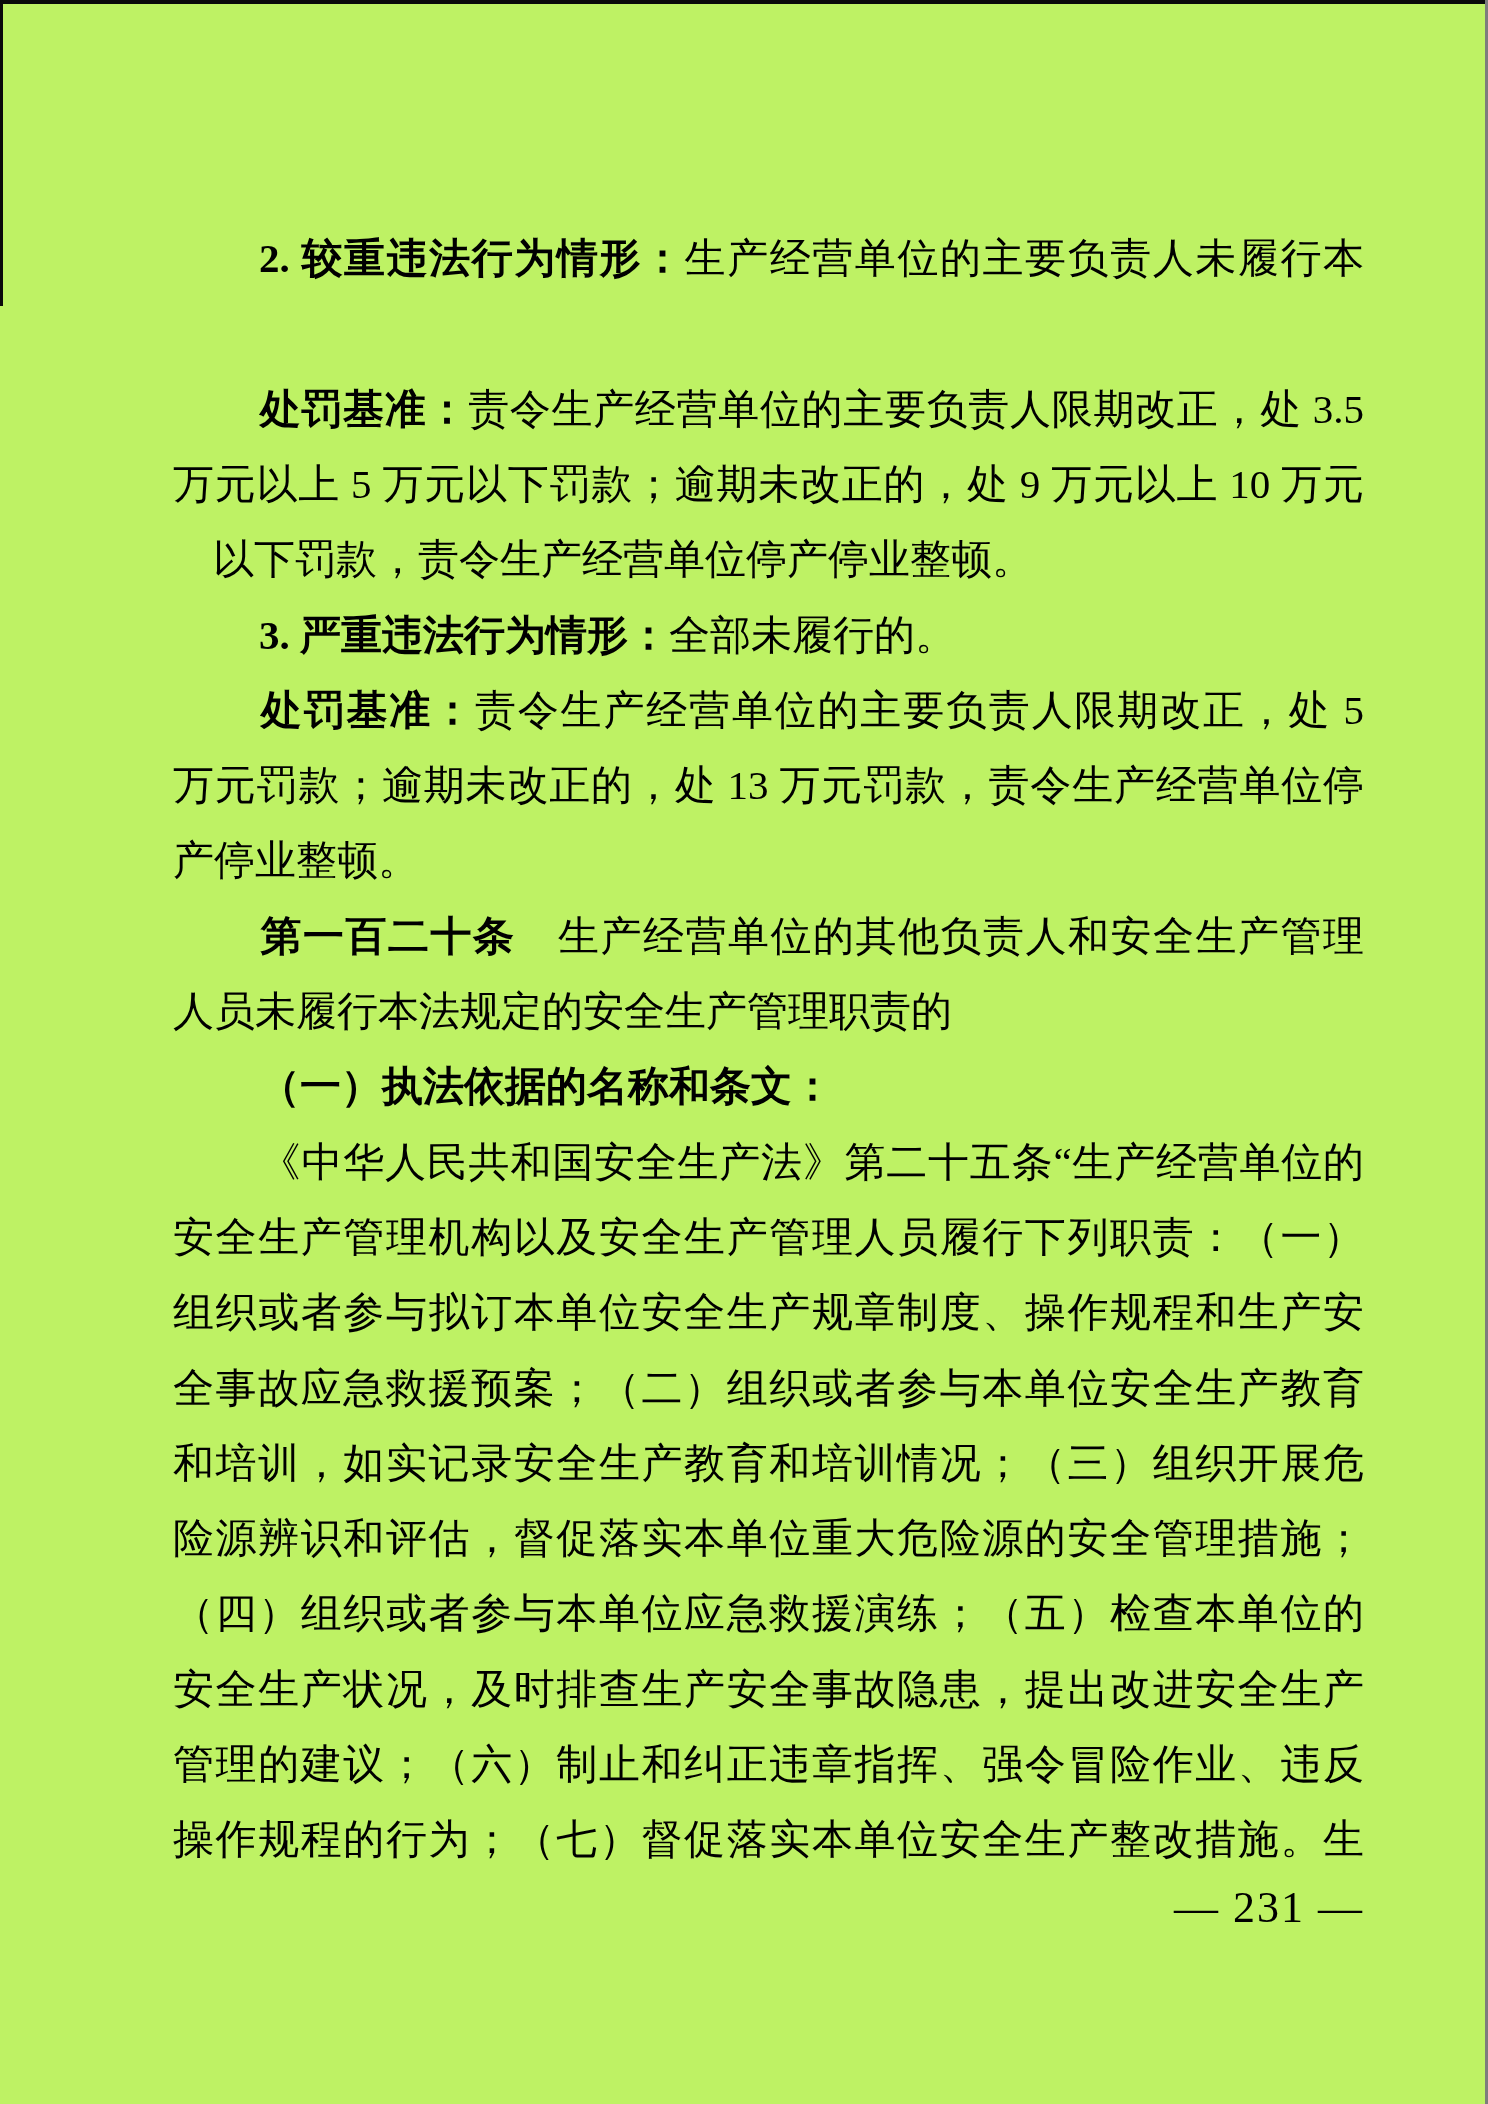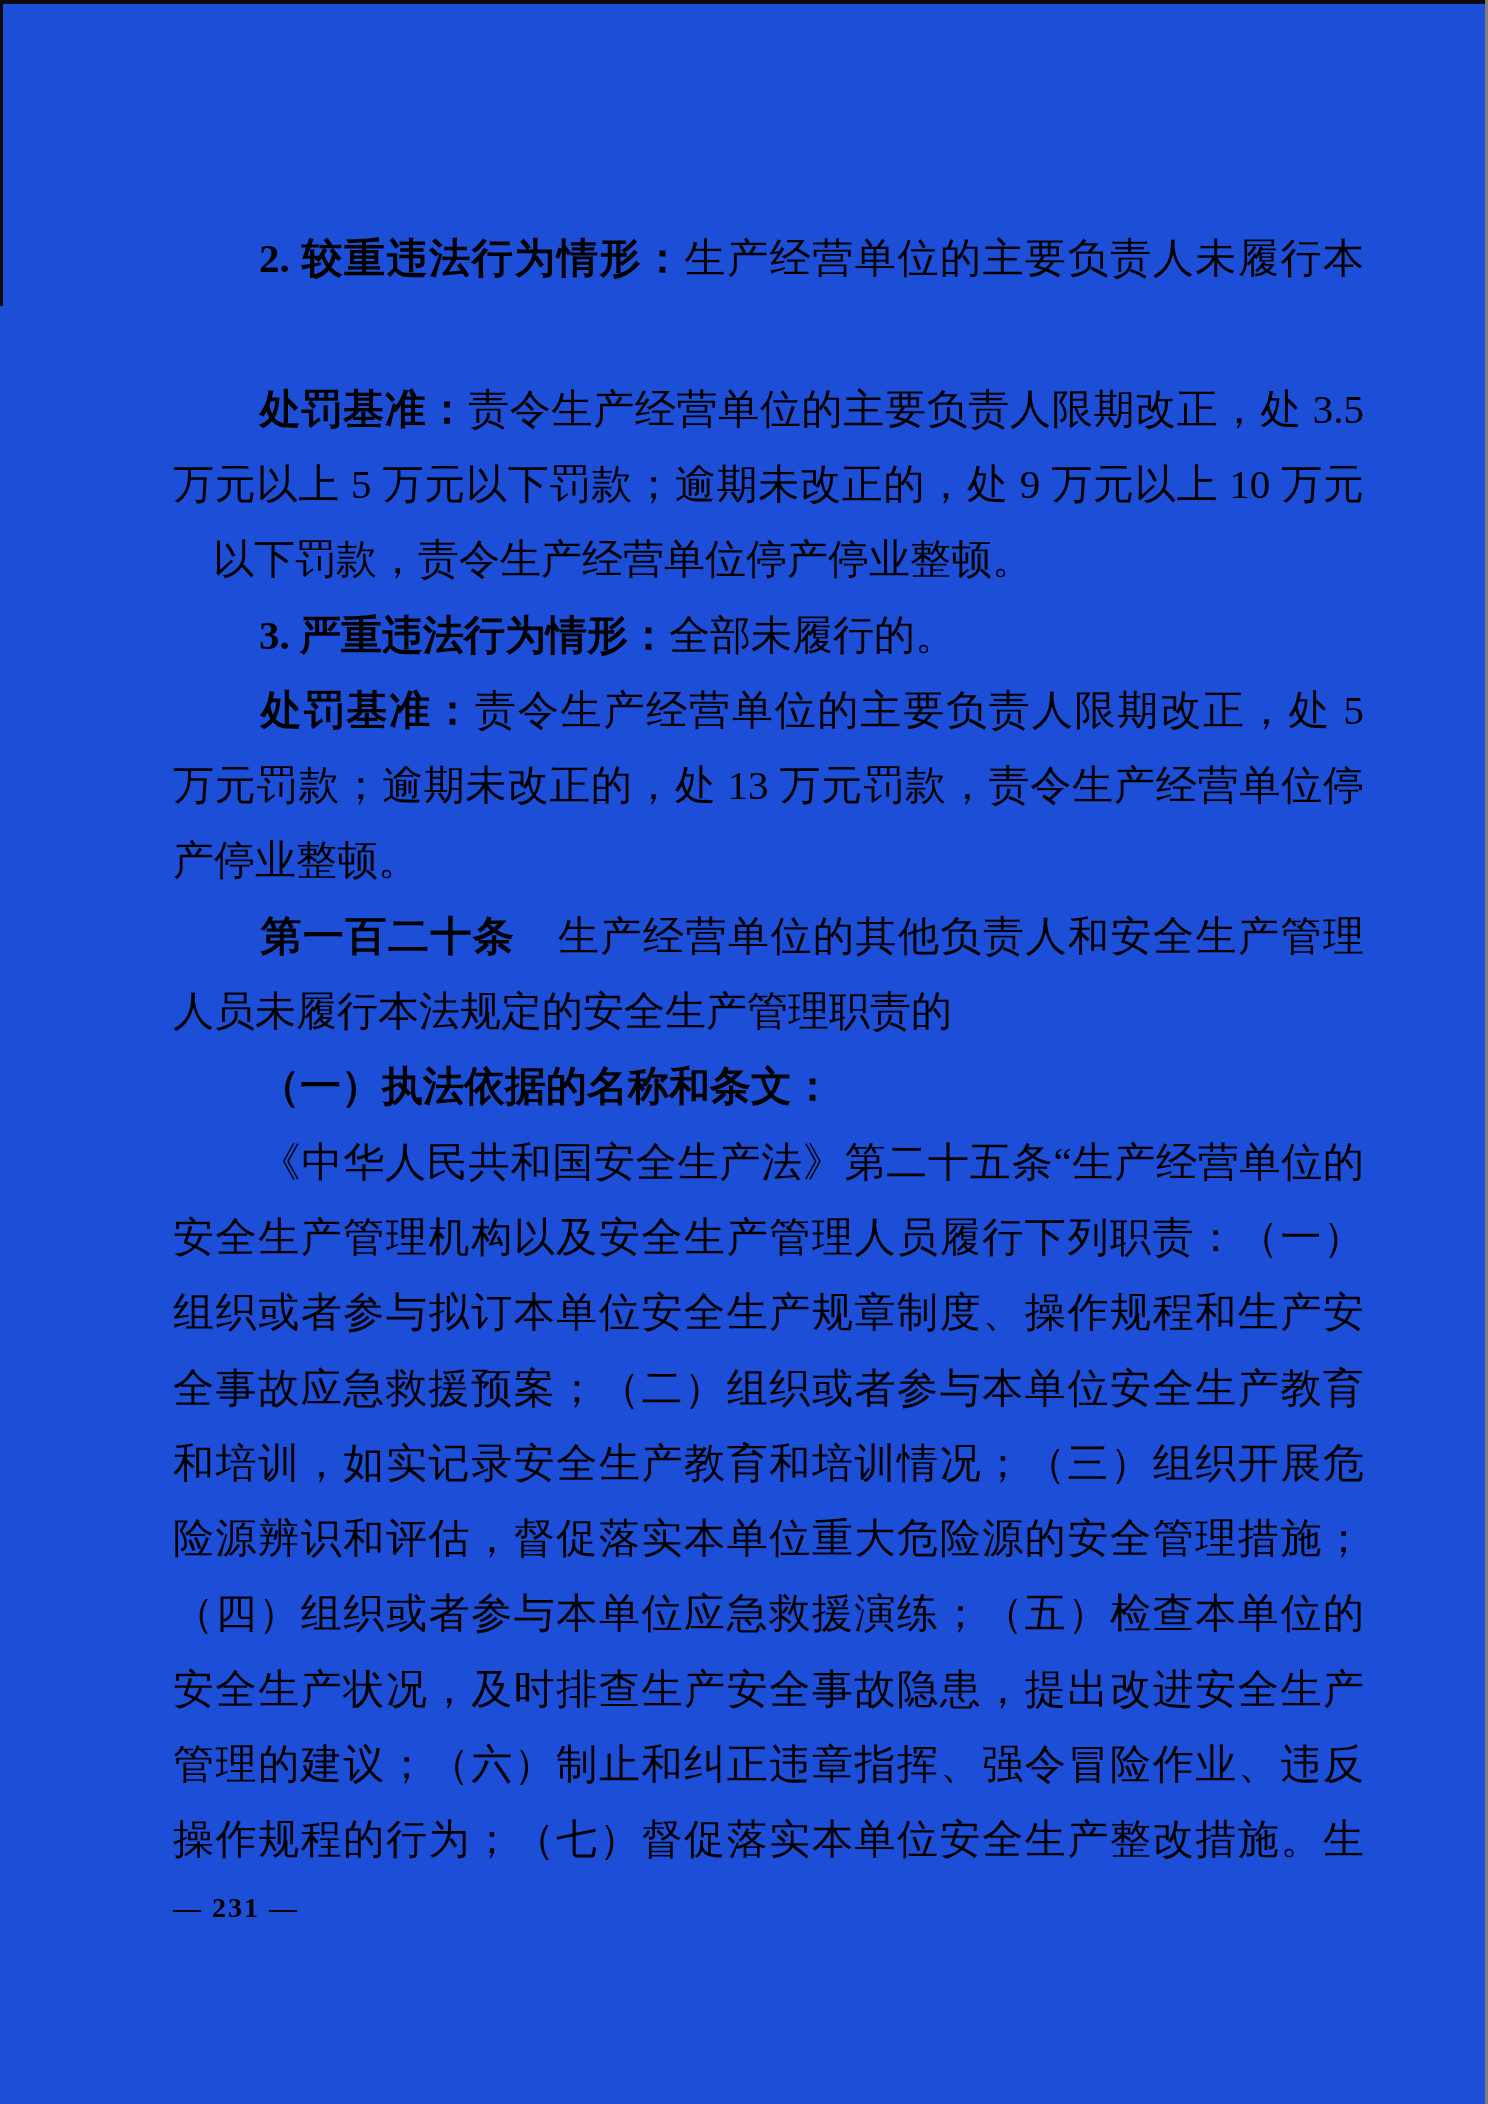--- a/index.html
+++ b/index.html
@@ -4,21 +4,21 @@
 <style>
   html, body {
     margin: 0;
     padding: 0;
     background: #ffffff;
   }
   .page {
     position: relative;
     width: 1488px;
     height: 2104px;
-    background: #1d4ed8;
+    background: #bef264;
     overflow: hidden;
     font-family: "Liberation Serif", "DejaVu Serif", serif;
     color: #000000;
   }
   .edge { position: absolute; }
   .edge.top    { left: 0; top: 0; width: 1488px; height: 4px; }
   .edge.left   { left: 0; top: 0; width: 3px;   height: 306px; }
   .edge.right  { right: 0; top: 0; width: 3px;  height: 2104px; }
 
   .text-block { position: absolute; left: 0; top: 0; width: 1488px; height: 2104px; }
@@ -46,24 +46,23 @@
   }
   .line b { font-weight: 700; }
 
   .page-number {
     position: absolute;
     left: 173px;
     width: 1191px;
     top: 1878px;
     height: 60px;
     line-height: 60px;
-    text-align: left;
-    font-size: 28px;
+    text-align: right;
+    font-size: 44px;
     letter-spacing: 2px;
-    font-weight: bold;
   }
 </style>
 </head>
 <body>
 
 <div class="page">
   <div class="edge top" style="background: rgb(10, 10, 10);"></div>
   <div class="edge left" style="background: rgb(10, 10, 10);"></div>
   <div class="edge right" style="background: rgb(125, 125, 125);"></div>
 

